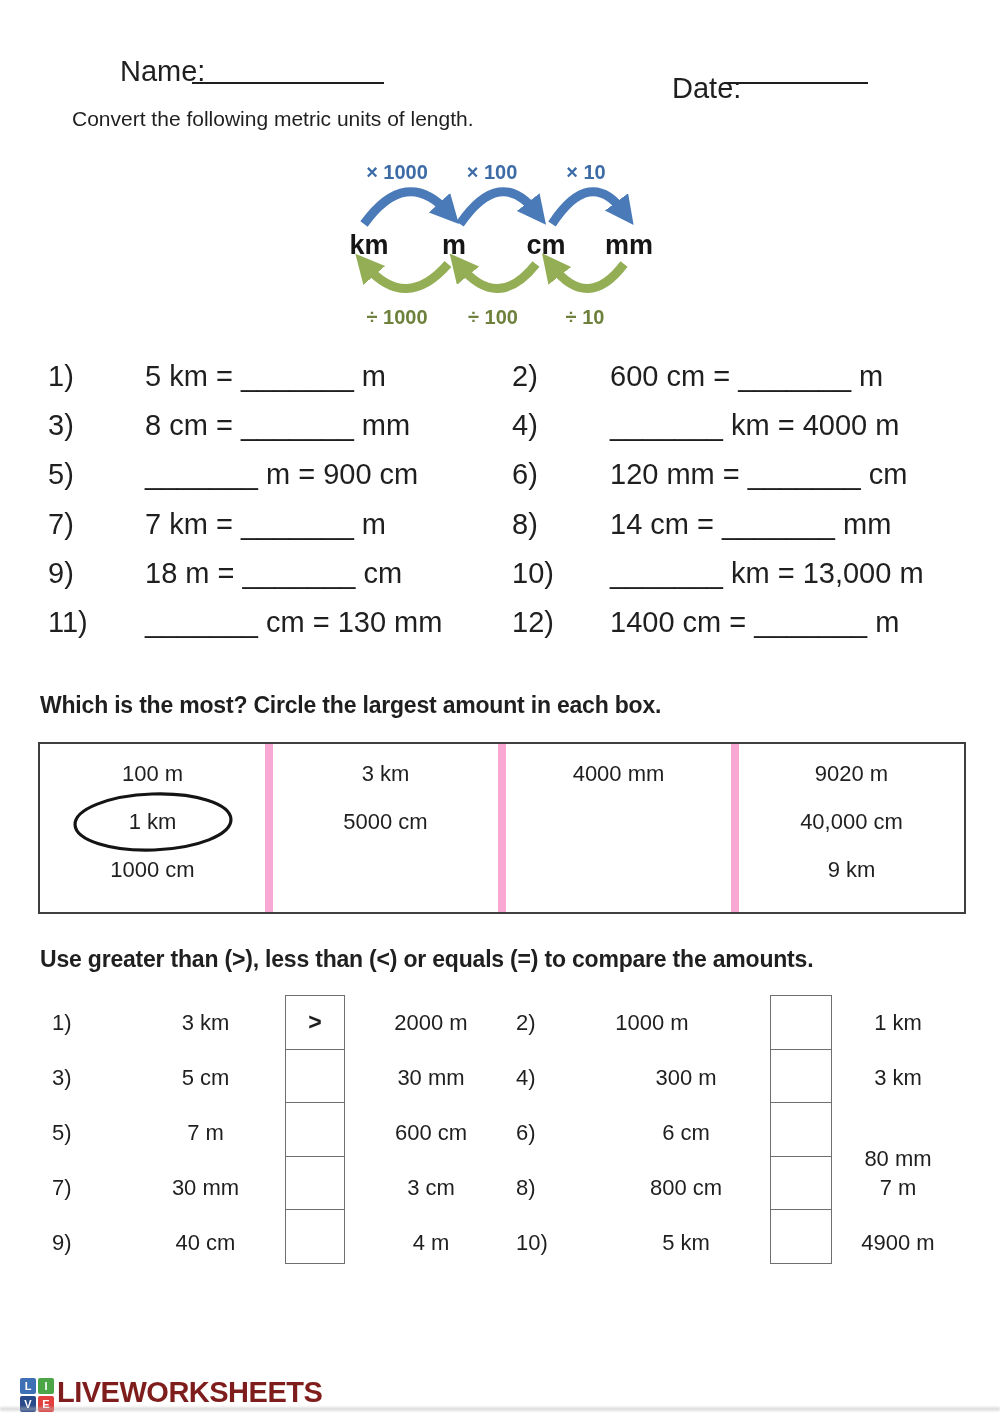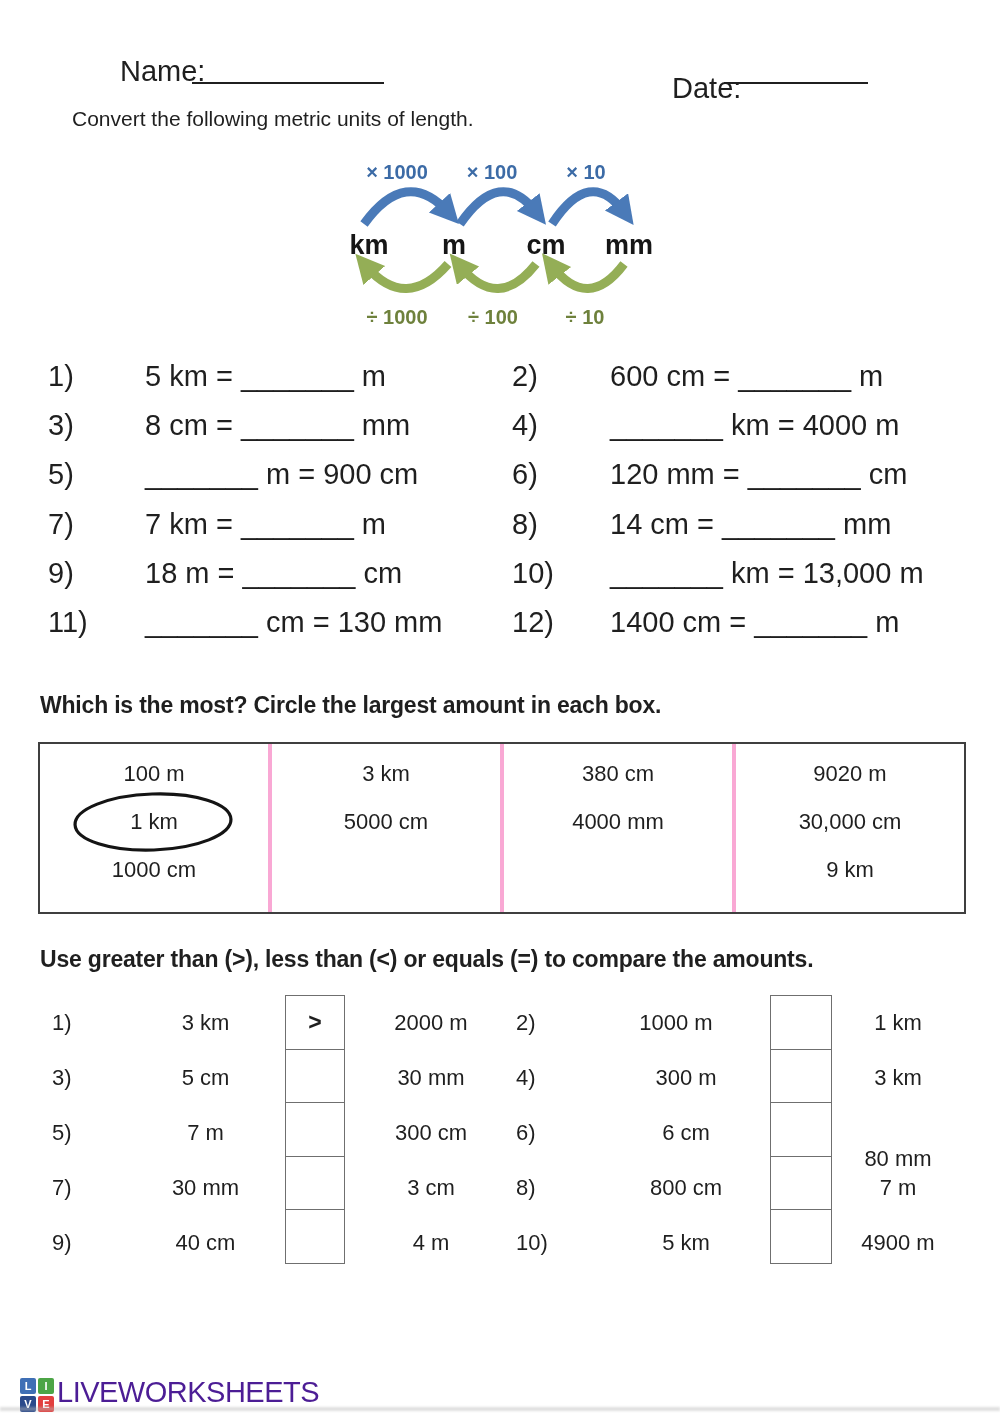--- a/index.html
+++ b/index.html
@@ -15,40 +15,40 @@
   svg text{font-family:"Liberation Sans",sans-serif}
 
   
   .cnum{left:48px;width:80px}
   .ctext{left:145px;width:420px}
   .cnumR{left:512px;width:80px}
   .ctextR{left:610px;width:400px}
 
   
   .most-table{left:38px;top:742px;width:924px;height:168px;border:2px solid #3f3f3f;display:flex}
-  .most-cell{flex:1;border-right:4px solid #f9a8d4;padding-top:6px}
+  .most-cell{flex:1;border-right:8px solid #f9a8d4;padding-top:6px}
   .most-cell:last-child{border-right:none}
   .most-cell div{line-height:48px;font-size:22px;text-align:center}
 
   
   .cmp-col{width:60px}
   .cmp-cell{height:55px;box-sizing:border-box;border:1.5px solid #6f6f6f;margin-top:-1.5px;
             text-align:center;line-height:52px;font-size:23px;font-weight:bold;background:#fff}
   .cmp-cell:first-child{margin-top:0}
   .cmp-txt{font-size:22px;line-height:55px;white-space:nowrap}
 
   
   .logo-grid{left:20px;top:1378px;width:36px;height:34px;display:grid;
              grid-template-columns:16px 16px;grid-template-rows:16px 16px;gap:2px}
   .logo-sq{color:#fff;font-size:11px;font-weight:bold;text-align:center;line-height:16px;border-radius:2px}
   .logo-sq.l0{background:#3f6fb5}
   .logo-sq.l1{background:#4ca546}
   .logo-sq.l2{background:#2b4a8b}
   .logo-sq.l3{background:#e2403f}
-  .logo-text{left:57px;top:1376px;font-size:29px;font-weight:normal;color:#4c1d95;letter-spacing:-0.5px}
+  .logo-text{left:57px;top:1376px;font-size:29px;font-weight:bold;color:#7f1d1d;letter-spacing:-0.5px}
 
   .cutoff{left:0;top:1407px;width:1000px;height:4px;background:#b9b9b9;opacity:.45;filter:blur(1px)}
 </style>
 </head>
 <body>
 
 <div class="abs t22" style="left:120px;top:58px;line-height:26px">Name:</div>
 <div class="abs line" style="left:192px;top:58px;width:192px;height:24px"></div>
 <div class="abs t22" style="left:672px;top:75px;line-height:26px">Date:</div>
 <div class="abs line" style="left:724px;top:58px;width:144px;height:24px"></div>
@@ -126,26 +126,25 @@
   <div class="most-cell">
     <div>100 m</div>
     <div>1 km</div>
     <div>1000 cm</div>
   </div>
   <div class="most-cell">
     <div>3 km</div>
     <div>5000 cm</div>
   </div>
   <div class="most-cell">
-    <div>380 cm</div>
     <div>4000 mm</div>
   </div>
   <div class="most-cell">
     <div>9020 m</div>
-    <div>30,000 cm</div>
+    <div>40,000 cm</div>
     <div>9 km</div>
   </div>
 </div>
 
 <svg class="abs" style="left:70px;top:790px" width="166" height="66" viewBox="0 0 166 66">
   <ellipse cx="83" cy="32" rx="78" ry="28" fill="none" stroke="#141414" stroke-width="3.2" transform="rotate(-2 83 32)"></ellipse>
 </svg>
 
 <div class="abs head" style="left:40px;top:946px">Use greater than (&gt;), less than (&lt;) or equals (=) to compare the amounts.</div>
 
@@ -161,33 +160,33 @@
   <div class="cmp-cell"></div>
   <div class="cmp-cell"></div>
   <div class="cmp-cell"></div>
   <div class="cmp-cell"></div>
 </div>
 
 <div class="abs cmp-txt" style="left:52px;top:995px;width:70px">1)</div>
 <div class="abs cmp-txt ctr" style="left:128px;top:995px;width:155px">3 km</div>
 <div class="abs cmp-txt ctr" style="left:356px;top:995px;width:150px">2000 m</div>
 <div class="abs cmp-txt" style="left:516px;top:995px;width:70px">2)</div>
-<div class="abs cmp-txt ctr" style="left:600px;top:995px;width:152px">1000 m</div>
+<div class="abs cmp-txt ctr" style="left:576px;top:995px;width:152px">1000 m</div>
 <div class="abs cmp-txt ctr" style="left:823px;top:995px;width:150px">1 km</div>
 
 <div class="abs cmp-txt" style="left:52px;top:1050px;width:70px">3)</div>
 <div class="abs cmp-txt ctr" style="left:128px;top:1050px;width:155px">5 cm</div>
 <div class="abs cmp-txt ctr" style="left:356px;top:1050px;width:150px">30 mm</div>
 <div class="abs cmp-txt" style="left:516px;top:1050px;width:70px">4)</div>
 <div class="abs cmp-txt ctr" style="left:610px;top:1050px;width:152px">300 m</div>
 <div class="abs cmp-txt ctr" style="left:823px;top:1050px;width:150px">3 km</div>
 
 <div class="abs cmp-txt" style="left:52px;top:1105px;width:70px">5)</div>
 <div class="abs cmp-txt ctr" style="left:128px;top:1105px;width:155px">7 m</div>
-<div class="abs cmp-txt ctr" style="left:356px;top:1105px;width:150px">300 cm</div>
+<div class="abs cmp-txt ctr" style="left:356px;top:1105px;width:150px">600 cm</div>
 <div class="abs cmp-txt" style="left:516px;top:1105px;width:70px">6)</div>
 <div class="abs cmp-txt ctr" style="left:610px;top:1105px;width:152px">6 cm</div>
 <div class="abs cmp-txt ctr" style="left:823px;top:1131px;width:150px">80 mm</div>
 
 <div class="abs cmp-txt" style="left:52px;top:1160px;width:70px">7)</div>
 <div class="abs cmp-txt ctr" style="left:128px;top:1160px;width:155px">30 mm</div>
 <div class="abs cmp-txt ctr" style="left:356px;top:1160px;width:150px">3 cm</div>
 <div class="abs cmp-txt" style="left:516px;top:1160px;width:70px">8)</div>
 <div class="abs cmp-txt ctr" style="left:610px;top:1160px;width:152px">800 cm</div>
 <div class="abs cmp-txt ctr" style="left:823px;top:1160px;width:150px">7 m</div>

